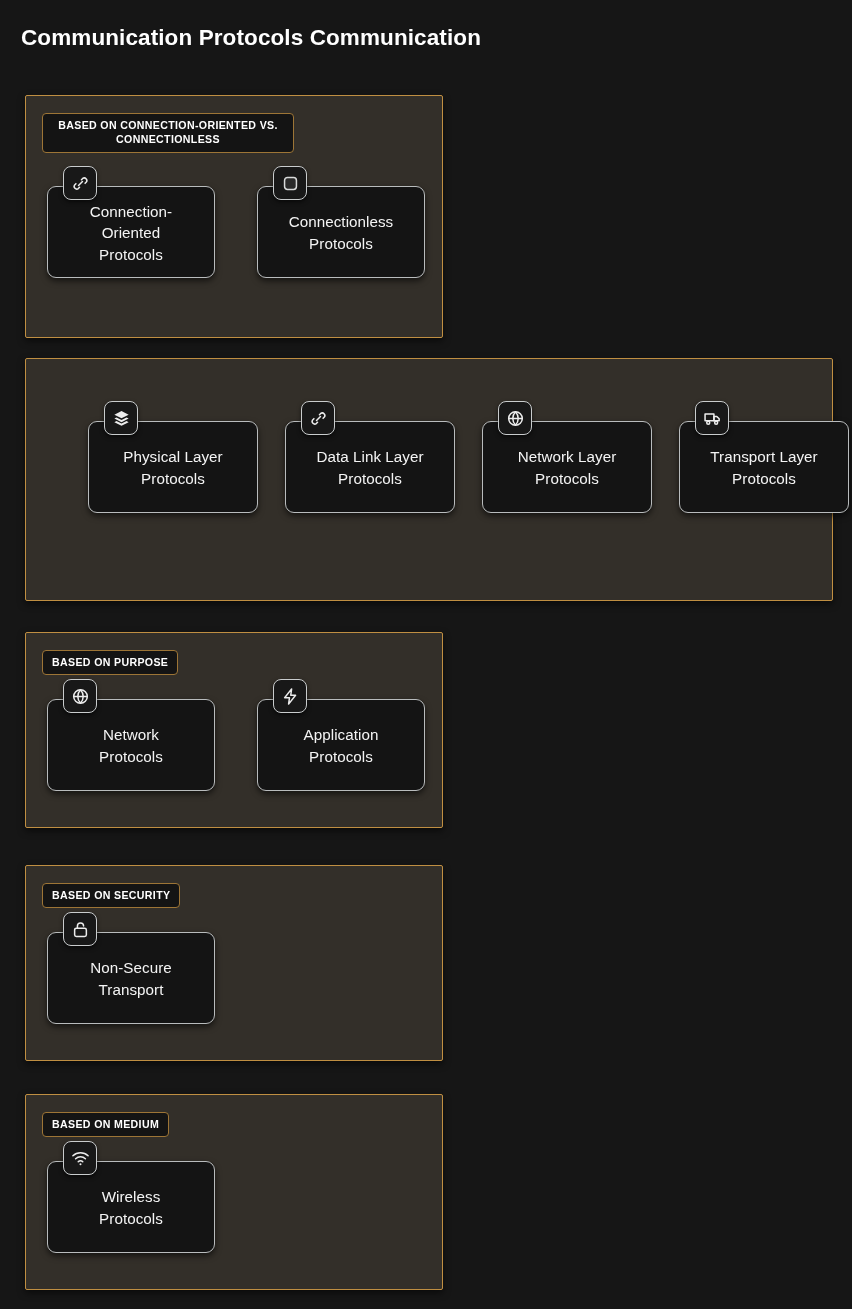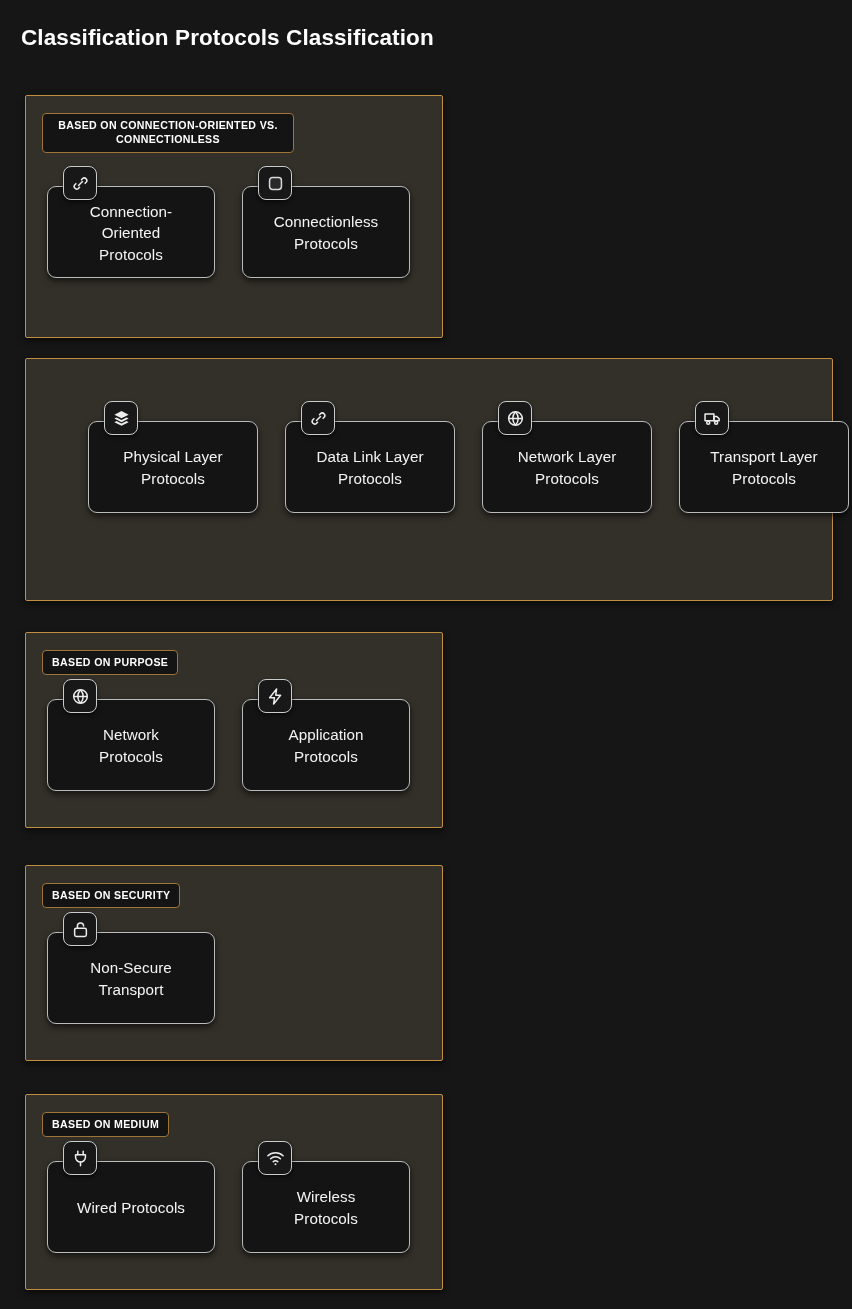--- a/index.html
+++ b/index.html
@@ -82,21 +82,21 @@
     text-transform: uppercase;
   }
 
   .group.g0 .group-label { width: 252px; }
 
   
   .card-row {
     position: absolute;
     left: 21px;
     display: flex;
-    gap: 27px;
+    gap: 42px;
     align-items: flex-start;
   }
 
   .group.g0 .card-row { top: 90px; }
   .group.g1 .card-row { top: 62px; gap: 27px; padding-left: 41px; }
   .group.g2 .card-row { top: 66px; }
   .group.g3 .card-row { top: 66px; }
   .group.g4 .card-row { top: 66px; }
 
   
@@ -159,21 +159,21 @@
   .node-icon svg .fill-dim {
     fill: #2a2a2a;
     stroke: #d8dada;
   }
 </style>
 </head>
 <body>
 
 <div id="page">
 
-  <h1 class="page-title">Classification Protocols Classification</h1>
+  <h1 class="page-title">Communication Protocols Communication</h1>
 
   <div class="groups">
       <div class="group g0">
         <div class="group-label">BASED ON CONNECTION-ORIENTED VS.
 CONNECTIONLESS</div>
         <div class="card-row">
           <div class="node">
             <span class="node-icon">
               <svg viewBox="0 0 24 24">
                 <path d="M9.5 14.5l5-5"></path>
@@ -284,30 +284,20 @@
 Transport</span>
           </div>
         </div>
       </div>
       <div class="group g4">
         <div class="group-label">BASED ON MEDIUM</div>
         <div class="card-row">
           <div class="node">
             <span class="node-icon">
               <svg viewBox="0 0 24 24">
-                <path d="M8.6 2.8v4.4M15.4 2.8v4.4"></path>
-                <path d="M5.8 7.2h12.4v3.1a6.2 6.2 0 0 1-12.4 0z"></path>
-                <path d="M12 16.5v4.7"></path>
-              </svg>
-            </span>
-            <span class="node-label">Wired Protocols</span>
-          </div>
-          <div class="node">
-            <span class="node-icon">
-              <svg viewBox="0 0 24 24">
                 <path d="M2.4 8.6a14 14 0 0 1 19.2 0"></path>
                 <path d="M5.8 12.3a9.2 9.2 0 0 1 12.4 0"></path>
                 <path d="M9.2 16a4.4 4.4 0 0 1 5.6 0"></path>
                 <circle class="fill-solid" cx="12" cy="19.4" r="1.25"></circle>
               </svg>
             </span>
             <span class="node-label">Wireless
 Protocols</span>
           </div>
         </div>

